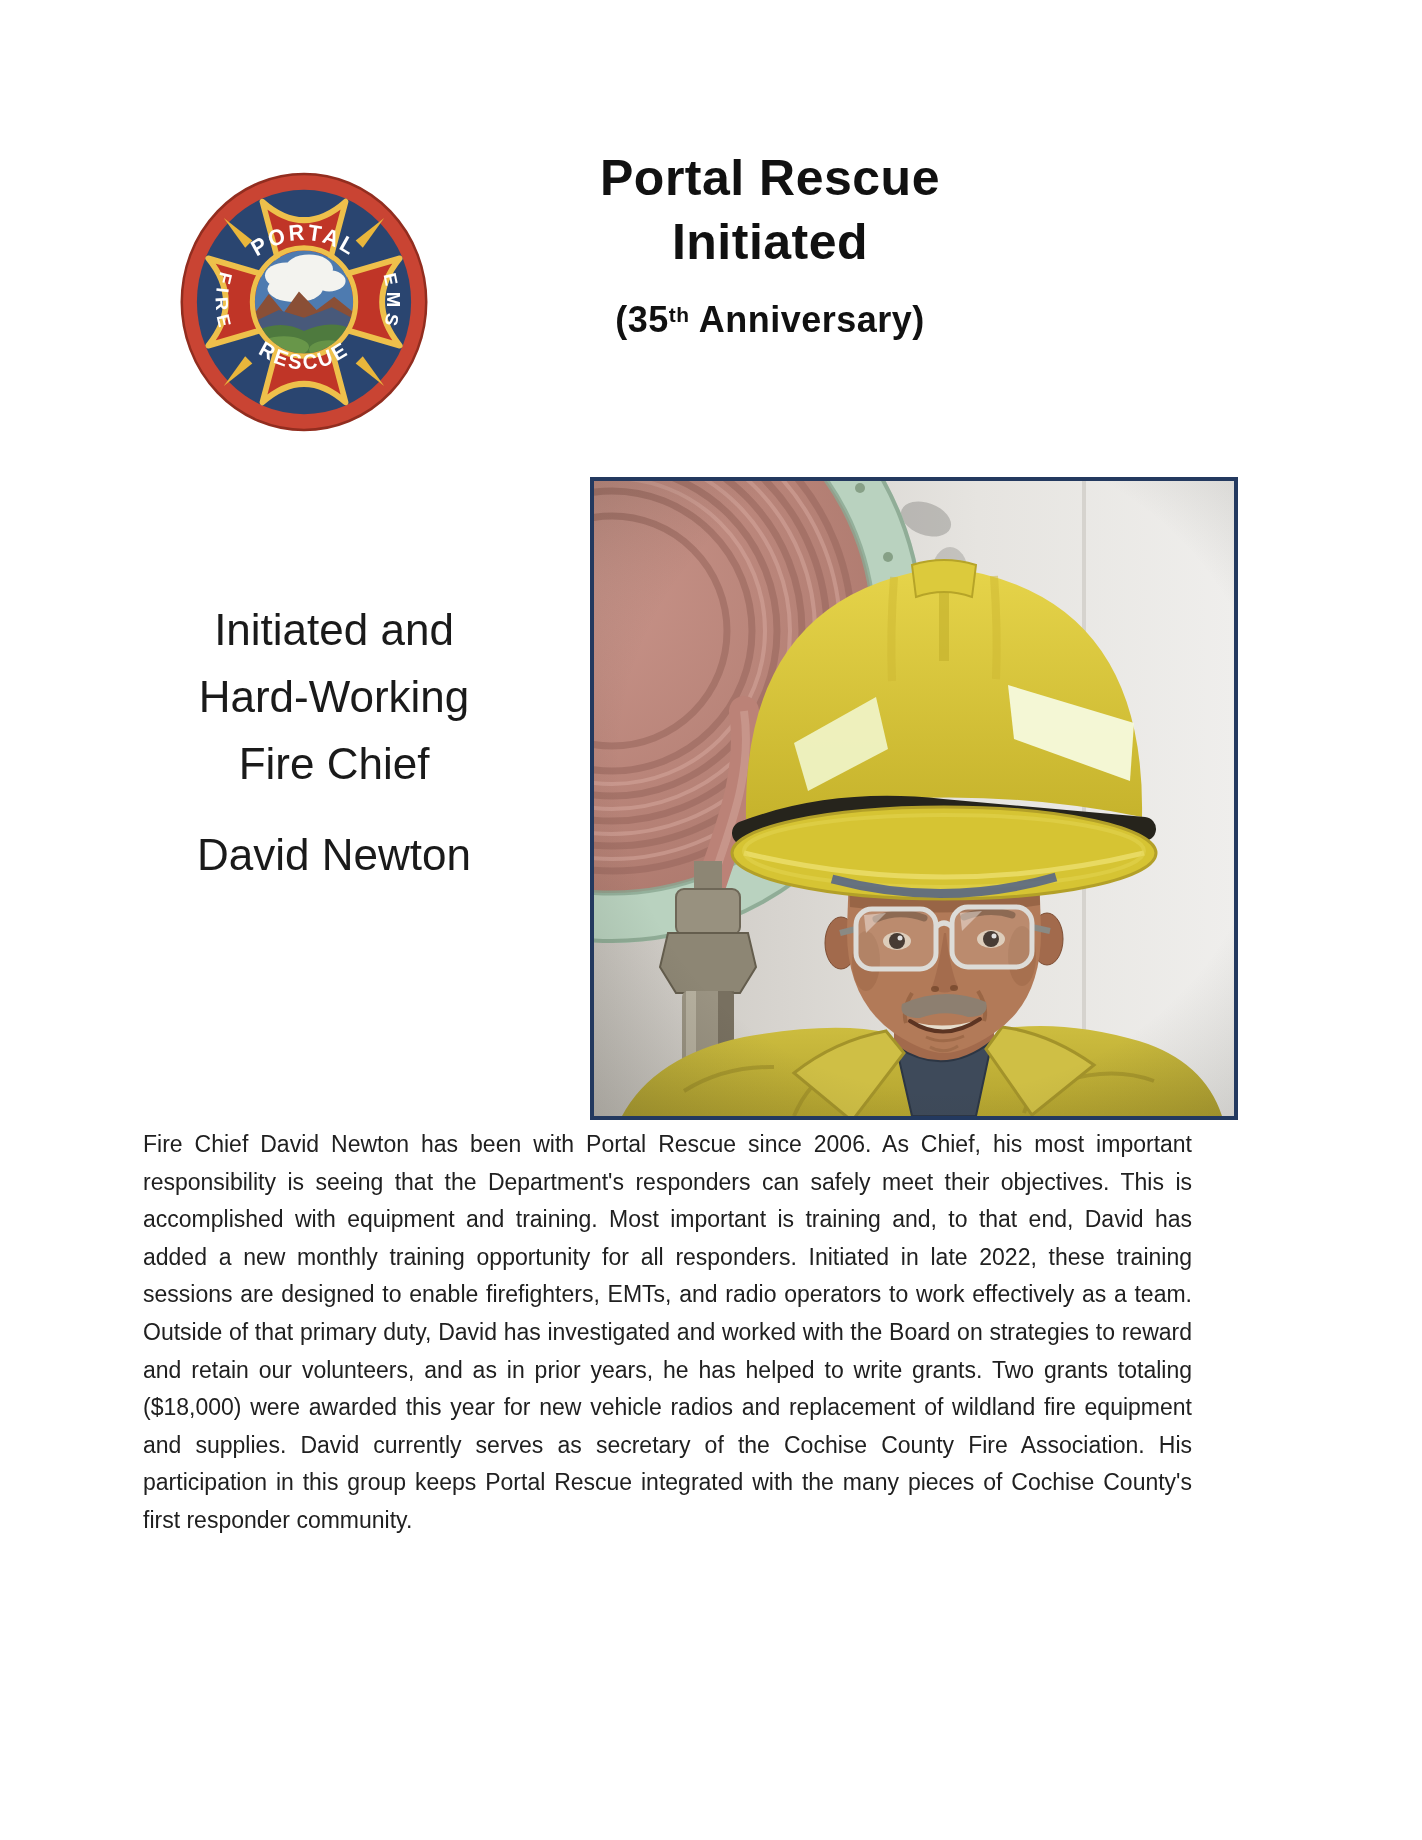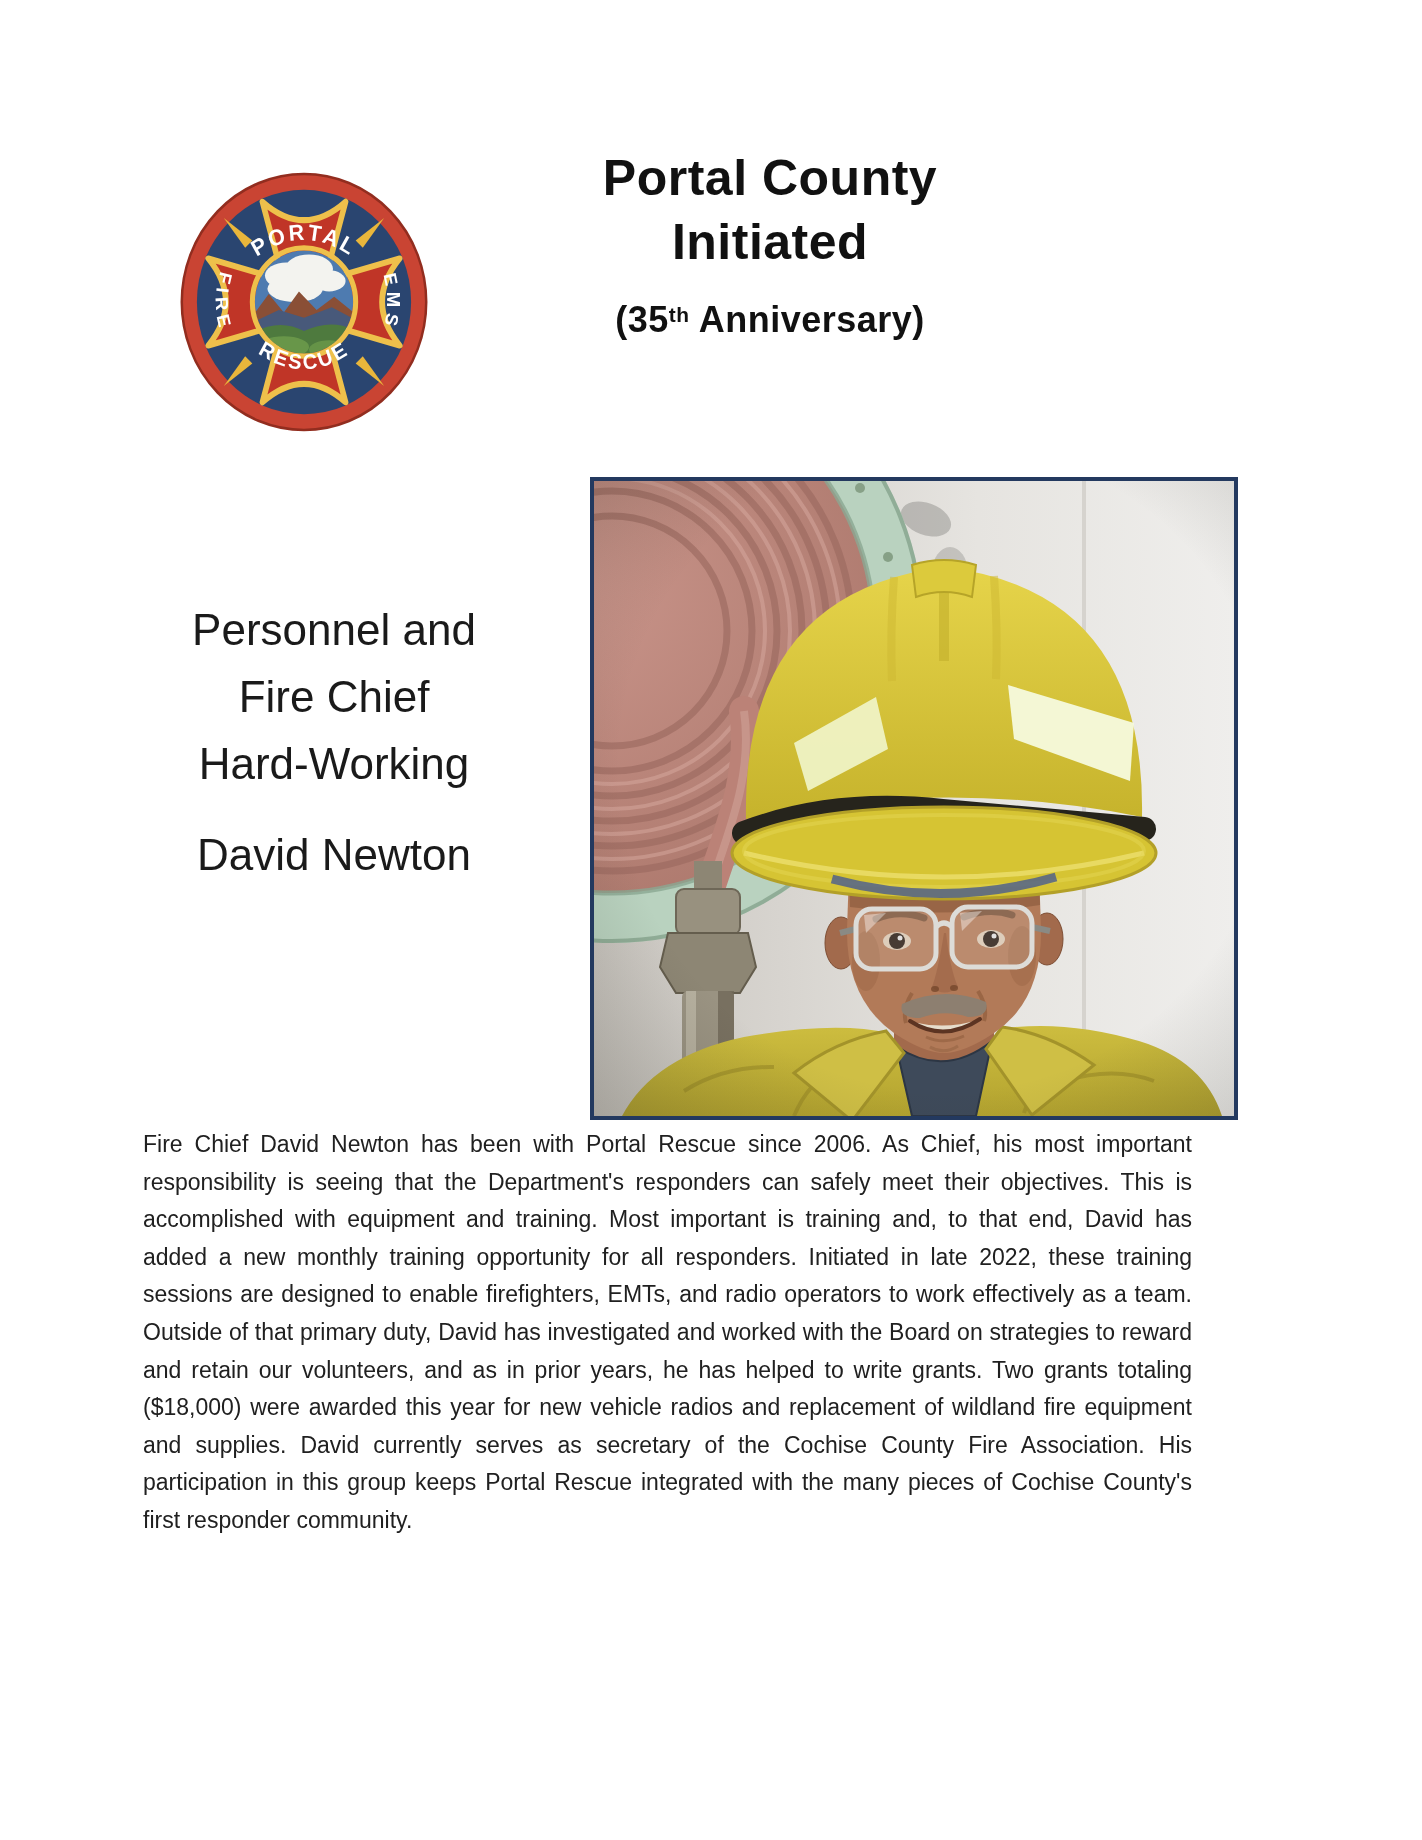--- a/index.html
+++ b/index.html
@@ -86,29 +86,29 @@
       <text font-family="Liberation Sans, sans-serif" font-size="14" font-weight="bold" fill="#ffffff" letter-spacing="4" text-anchor="middle">
         <textPath href="#arcLeft" startOffset="50%">FIRE</textPath>
       </text>
       <text font-family="Liberation Sans, sans-serif" font-size="14" font-weight="bold" fill="#ffffff" letter-spacing="4" text-anchor="middle">
         <textPath href="#arcRight" startOffset="50%">EMS</textPath>
       </text>
     </svg>
   </div>
 
   <div class="title-block">
-    <div>Portal County</div>
+    <div>Portal Rescue</div>
     <div>Initiated</div>
     <div class="ann-line"><span>(35</span><span class="sup">th</span><span class="ann-suffix"> Anniversary)</span></div>
   </div>
 
   <div class="tagline">
-    <div>Personnel and</div>
+    <div>Initiated and</div>
+    <div>Hard-Working</div>
     <div>Fire Chief</div>
-    <div>Hard-Working</div>
   </div>
   <div class="person-name">David Newton</div>
 
   <div class="photo-frame">
     <svg width="640" height="635" viewBox="0 0 640 635">
       <defs>
         <linearGradient id="wallG" x1="0" y1="0" x2="1" y2="0">
           <stop offset="0" stop-color="#c9c5bf"></stop>
             <stop offset="0.6" stop-color="#e6e4e0"></stop>
             <stop offset="1" stop-color="#efeeec"></stop>

